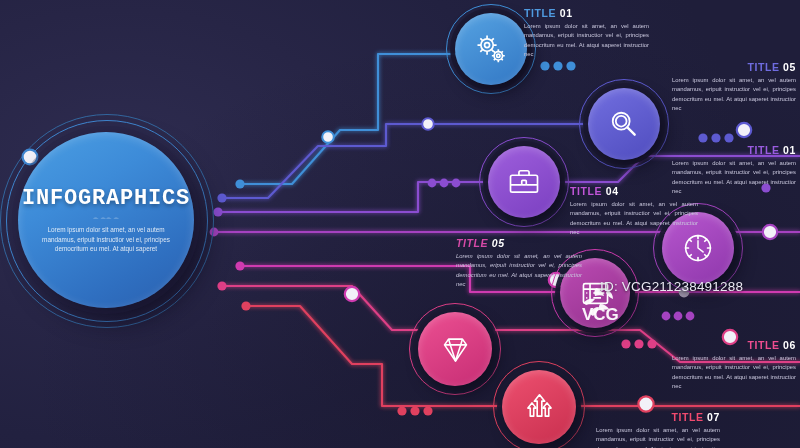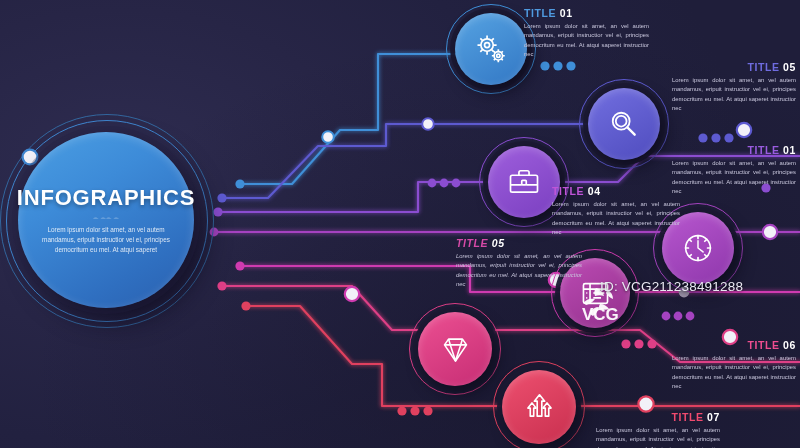--- a/index.html
+++ b/index.html
@@ -32,21 +32,21 @@
       inset 0 2px 10px rgba(255,255,255,.18);
     display:flex;flex-direction:column;align-items:center;justify-content:center;
   }
   .main-ring{
     position:absolute;z-index:3;border-radius:50%;border:1.4px solid #3f86d0;
   }
   .ring-a{left:6px;top:120px;width:200px;height:200px;}
   .ring-b{left:0px;top:114px;width:212px;height:212px;border-color:#33679f;}
   .main-title{
     color:#fff;font-weight:bold;font-size:22px;letter-spacing:.8px;
-    font-family:Liberation Sans, sans-serif;text-shadow:0 2px 4px rgba(0,0,0,.35);text-align:center;
+    font-family:Liberation Mono, monospace;text-shadow:0 2px 4px rgba(0,0,0,.35);text-align:center;
   }
   .main-wave{
     color:rgba(255,255,255,.22);font-size:15px;letter-spacing:-2px;
     margin-top:-4px;height:12px;overflow:hidden;
   }
   .main-desc{
     margin-top:6px;width:130px;text-align:center;
     color:rgba(255,255,255,.82);font-size:6.4px;line-height:1.55;
   }
 
@@ -244,21 +244,21 @@
   <div class="node" id="n4" style="left:662px;top:212px;width:72px;height:72px;">
     <div class="halo" style="border-color:#a543c0"></div>
     <div class="disc" style="background:linear-gradient(150deg,#b857cf,#8e37ab)">
       <svg viewBox="0 0 64 64" fill="none" stroke="#fff" stroke-width="3" stroke-linecap="round">
         <circle cx="32" cy="32" r="22"></circle>
         <path d="M32 10v5M32 49v5M10 32h5M49 32h5M16.5 16.5l3.5 3.5M44 44l3.5 3.5M47.5 16.5L44 20M20 44l-3.5 3.5"></path>
         <path d="M32 32V19M32 32l9 7" stroke-width="2.6"></path>
       </svg>
     </div>
   </div>
-  <div class="textblock ta-left" style="left:552px;top:186px;width:128px;">
+  <div class="textblock ta-left" style="left:570px;top:186px;width:128px;">
     <div class="ttl" style="color:#c055d8"><span>TITLE</span> <span class="num">04</span></div>
     <div class="body">Lorem ipsum dolor sit amet, an vel autem mandamus, eripuit instructior vel ei, principes democritum eu mel. At atqui saperet instructior nec</div>
   </div>
 
   <div class="node" id="n5" style="left:560px;top:258px;width:70px;height:70px;">
     <div class="halo" style="border-color:#cf3bb0"></div>
     <div class="disc" style="background:linear-gradient(150deg,#bc4bb4,#93318c)">
       <svg viewBox="0 0 64 64" fill="none" stroke="#fff" stroke-width="3" stroke-linejoin="round">
         <rect x="10" y="14" width="44" height="36" rx="3"></rect>
         <path d="M10 24h44M22 14v36M28 31h20M28 40h14"></path>

